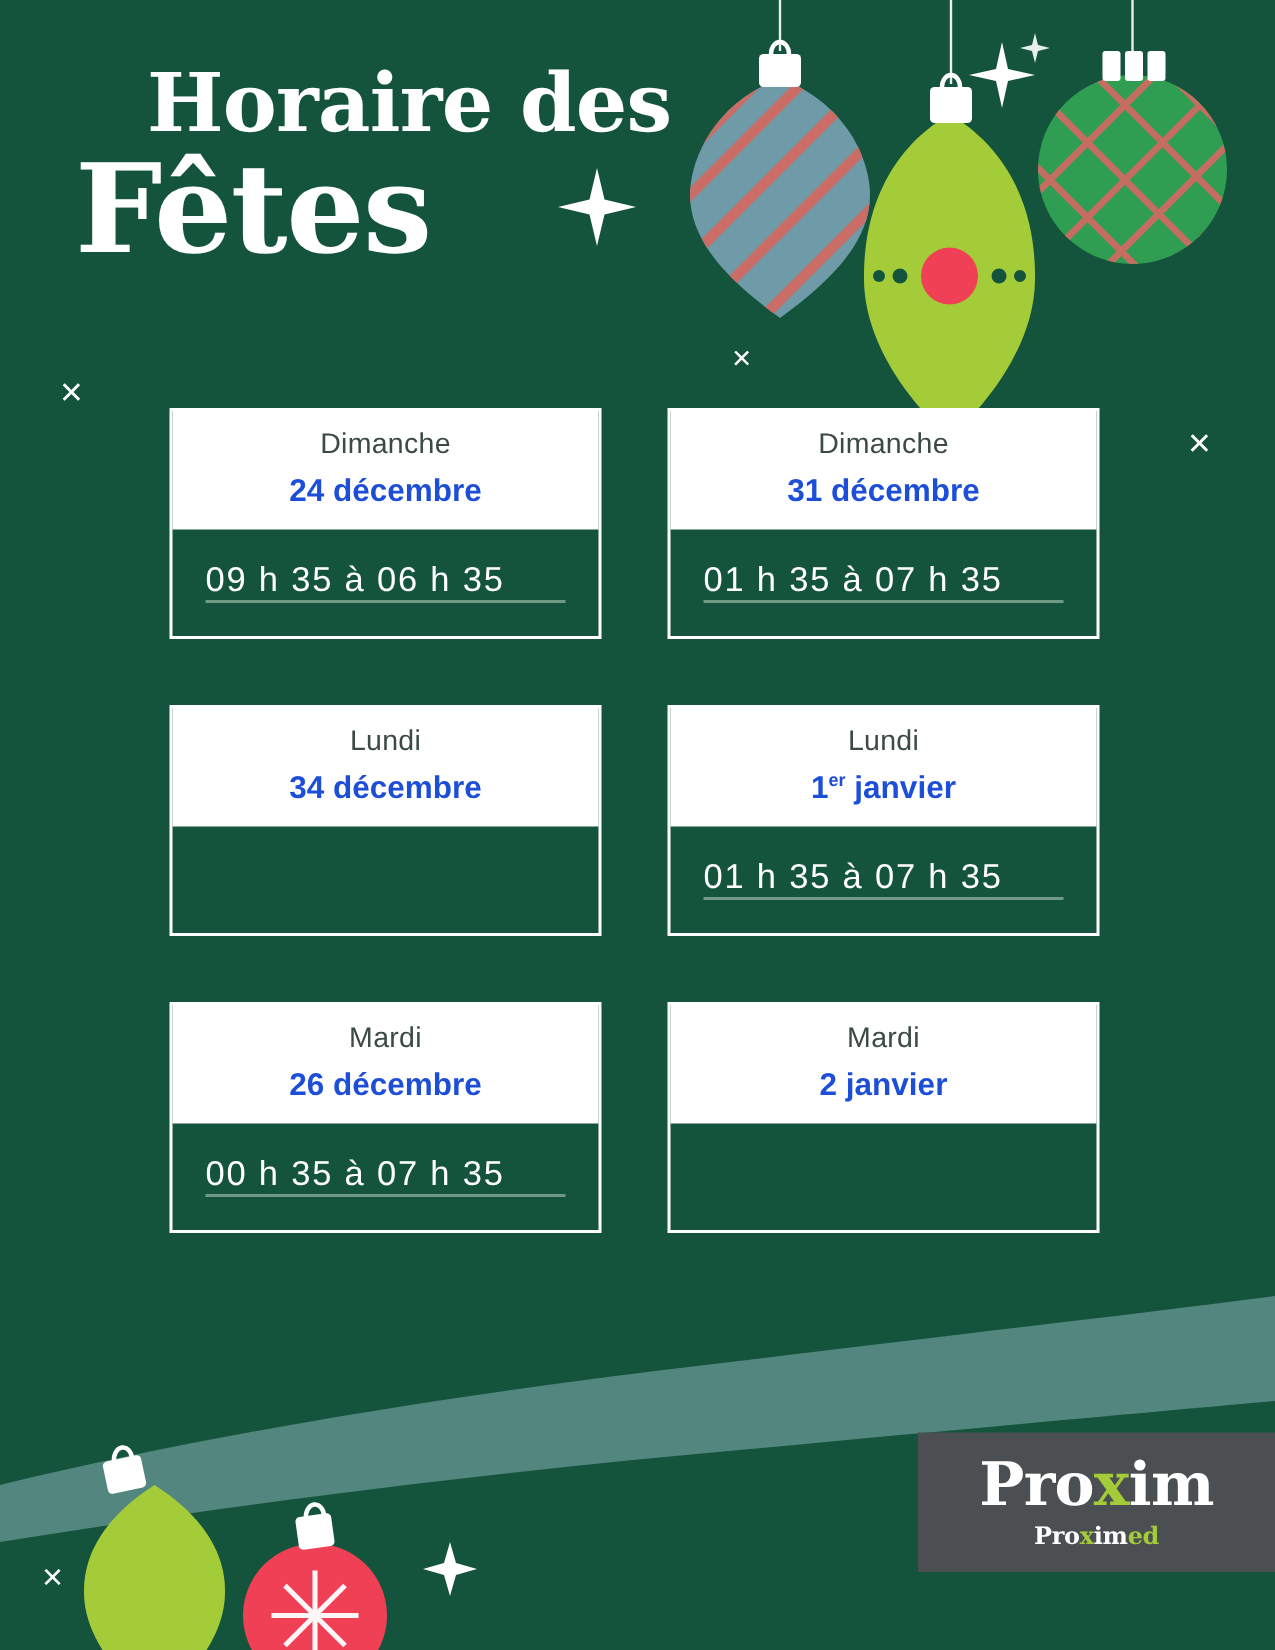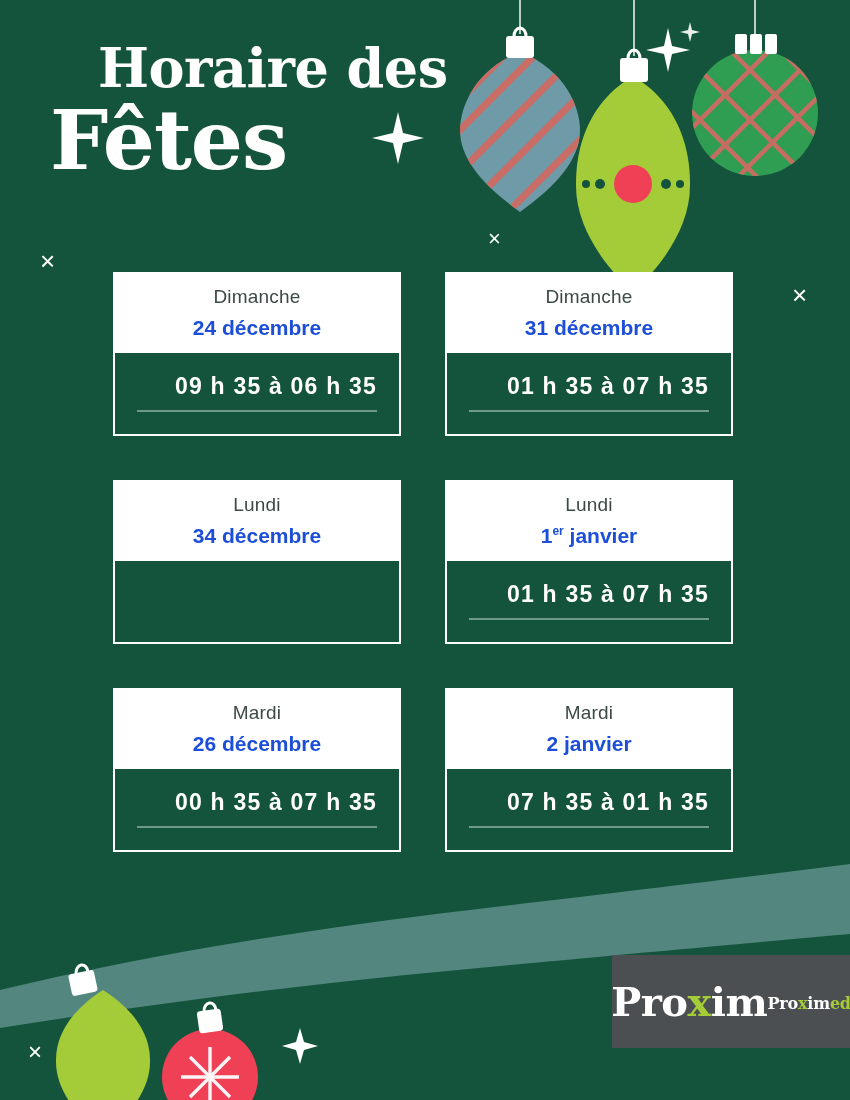--- a/index.html
+++ b/index.html
@@ -97,38 +97,37 @@
   .card-date sup {
     font-size: 12px;
     vertical-align: super;
     font-weight: bold;
   }
   .card-body {
     padding: 20px 22px 22px 22px;
   }
   .card-hours {
     font-size: 23px;
-    font-weight: bold;
+    font-weight: normal;
     color: #ffffff;
     letter-spacing: 1.2px;
-    text-align: right;
-    padding-bottom: 10px;
+    text-align: left;
     border-bottom: 2px solid #6f9a86;
     white-space: nowrap;
   }
 
   
   .logo-box {
     position: absolute;
     right: 0; bottom: 52px;
     width: 238px; height: 93px;
     background: #4b4f51;
     z-index: 5;
     display: flex;
-    flex-direction: row;
+    flex-direction: column;
     align-items: center;
     justify-content: center;
   }
   .logo-main {
     font-family: "DejaVu Serif", serif;
     font-weight: bold;
     font-size: 40px;
     color: #ffffff;
     line-height: 1;
     letter-spacing: -0.5px;
@@ -311,23 +310,20 @@
     <div class="card-body">
       <div class="card-hours">00 h 35 à 07 h 35</div>
     </div>
   </div>
 
   <div class="card">
     <div class="card-head">
       <div class="card-day">Mardi</div>
       <div class="card-date">2 janvier</div>
     </div>
-    <div class="card-body">
-      <div class="card-hours">07 h 35 à 01 h 35</div>
-    </div>
   </div>
 
 </div>
 
 <div class="logo-box">
   <div class="logo-main"><span>Pro</span><span class="x-green">x</span><span>im</span></div>
   <div class="logo-sub"><span>Pro</span><span class="x-green">x</span><span>im</span><span class="ed-green">ed</span></div>
 </div>
 
 </body></html>

